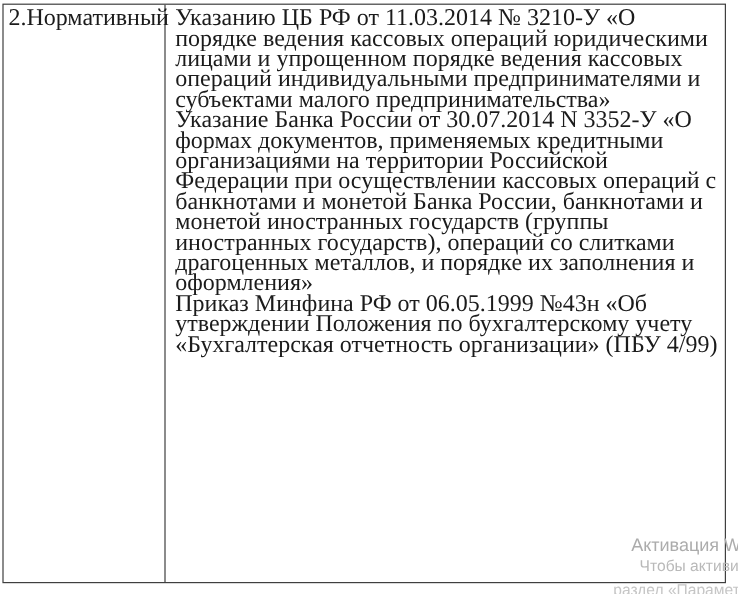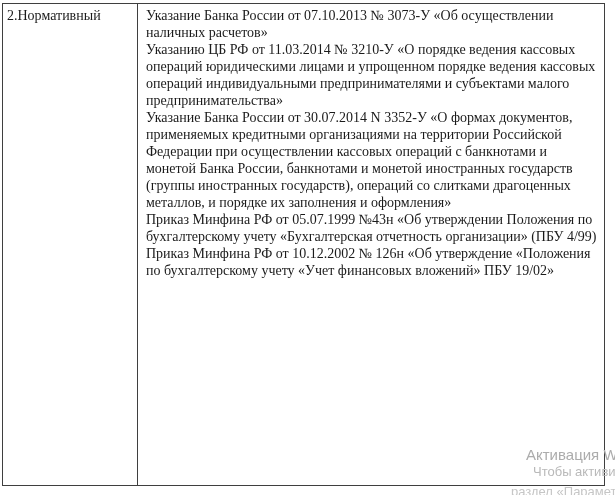--- a/index.html
+++ b/index.html
@@ -18,21 +18,21 @@
     width: 603px;
     height: 483px;
     border: 1px solid #3f3f3f;
     display: flex;
     box-sizing: border-box;
     background: #ffffff;
   }
   .cell {
     box-sizing: border-box;
     color: #1b1b1b;
-    font-size: 14px;
+    font-size: 20px;
     line-height: 17px;
   }
   .label-cell {
     width: 135px;
     flex: 0 0 135px;
     border-right: 1px solid #3f3f3f;
     padding: 3px 3px 0 4px;
   }
   .content-cell {
     flex: 1 1 auto;
@@ -77,25 +77,23 @@
 
 <div class="page">
 
   <div class="doc-table">
 
     <div class="cell label-cell">
       <span>2.Нормативный</span>
     </div>
 
     <div class="cell content-cell">
-      <div class="doc-entry">Указание Банка России от 07.10.2013 № 3073-У «Об осуществлении наличных расчетов»</div>
       <div class="doc-entry">Указанию ЦБ РФ от 11.03.2014 № 3210-У «О порядке ведения кассовых операций юридическими лицами и упрощенном порядке ведения кассовых операций индивидуальными предпринимателями и субъектами малого предпринимательства»</div>
       <div class="doc-entry">Указание Банка России от 30.07.2014 N 3352-У «О формах документов, применяемых кредитными организациями на территории Российской Федерации при осуществлении кассовых операций с банкнотами и монетой Банка России, банкнотами и монетой иностранных государств (группы иностранных государств), операций со слитками драгоценных металлов, и порядке их заполнения и оформления»</div>
-      <div class="doc-entry">Приказ Минфина РФ от 05.07.1999 №43н «Об утверждении Положения по бухгалтерскому учету «Бухгалтерская отчетность организации» (ПБУ 4/99)</div>
-      <div class="doc-entry">Приказ Минфина РФ от 10.12.2002 № 126н «Об утверждение «Положения по бухгалтерскому учету «Учет финансовых вложений» ПБУ 19/02»</div>
+      <div class="doc-entry">Приказ Минфина РФ от 06.05.1999 №43н «Об утверждении Положения по бухгалтерскому учету «Бухгалтерская отчетность организации» (ПБУ 4/99)</div>
     </div>
 
   </div>
 
   <div class="watermark">
     <div class="wm-title">Активация Wi</div>
     <div class="wm-line2">Чтобы активирова</div>
     <div class="wm-line3">раздел «Параметры</div>
   </div>
 

